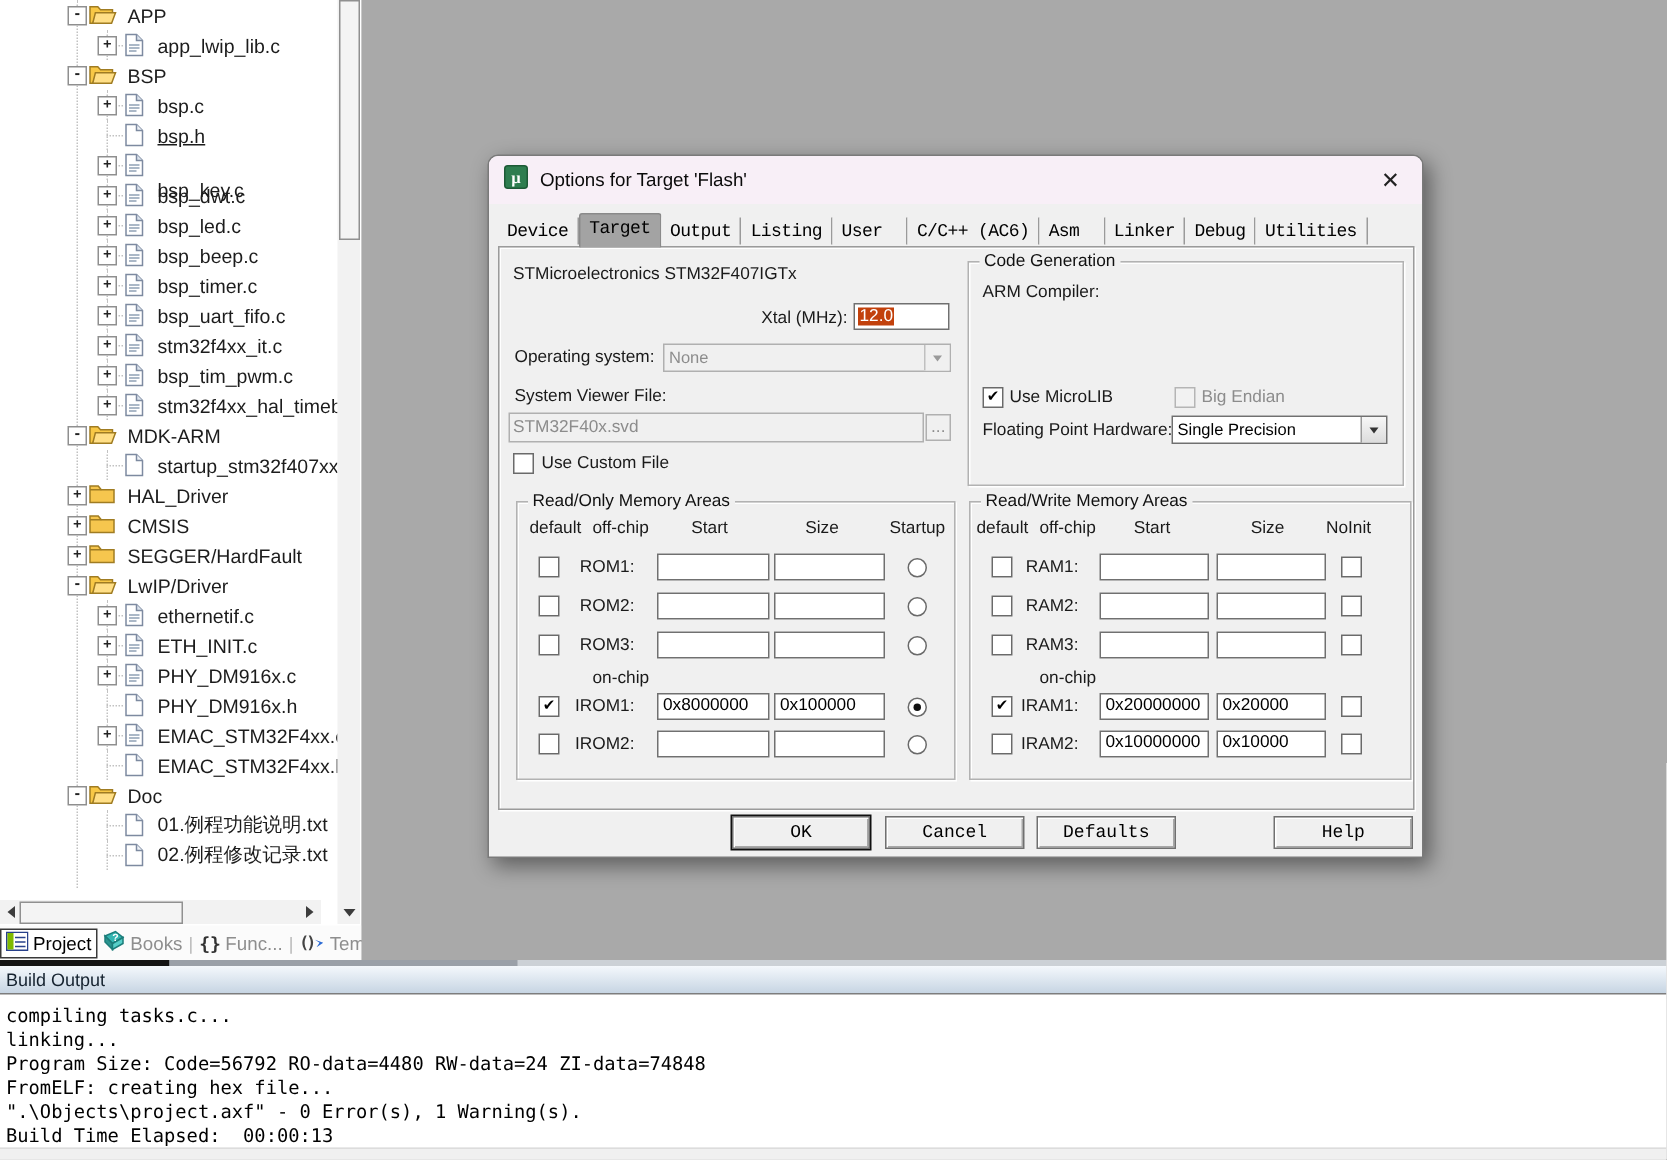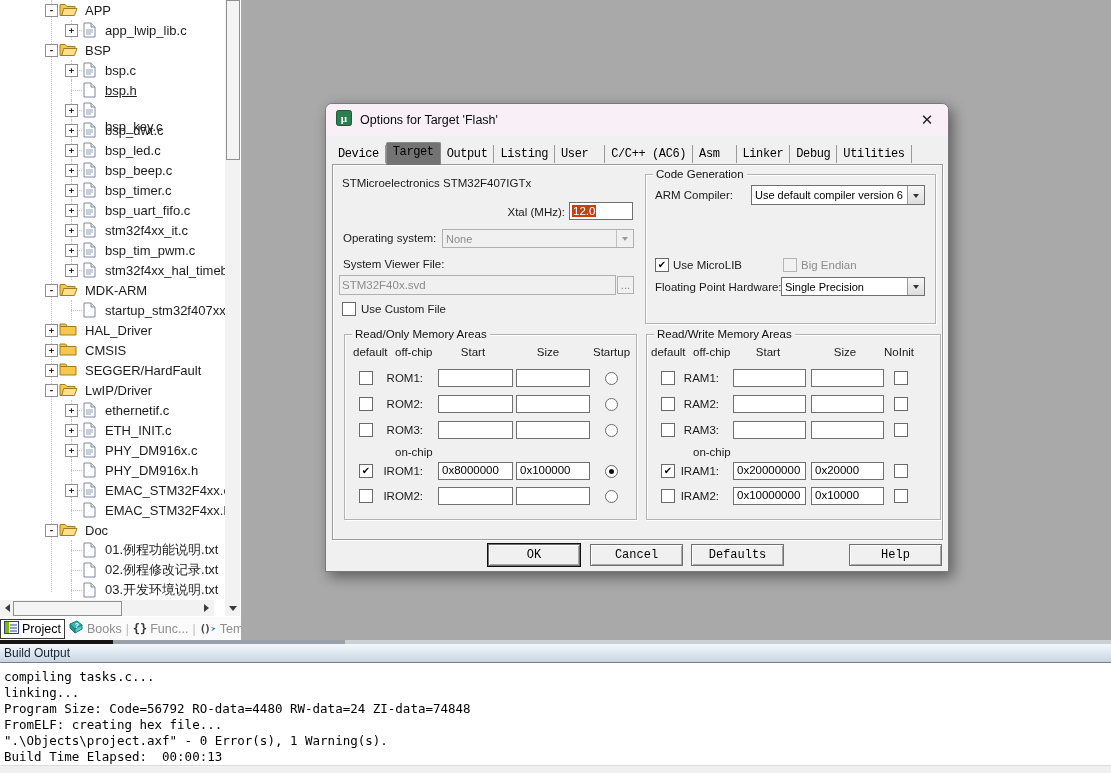--- a/index.html
+++ b/index.html
@@ -45,21 +45,21 @@
   #dialog{position:absolute;left:325px;top:103px;width:622px;height:467px;background:#f0f0f0;
           border:1px solid #7a7a7a;border-radius:7px 7px 0 0;box-shadow:4px 5px 14px rgba(0,0,0,.45);z-index:10;}
   #dlg-titlebar{position:absolute;left:0;top:0;right:0;height:32px;background:#f8eff7;border-radius:6px 6px 0 0;
                 display:flex;align-items:center;padding:0 10px;box-sizing:border-box;}
   #dlg-title{font-size:12.5px;color:#0a0a0a;margin-left:8px;}
   #dlg-close{margin-left:auto;font-size:15px;color:#222;width:22px;text-align:center;cursor:default;}
   #dlg-tabs{position:absolute;left:6px;top:39px;height:21px;display:flex;align-items:flex-end;z-index:3;}
   .dtab{height:16px;padding:1px 6px 1px 6px;font:12px/16px "Liberation Mono","DejaVu Sans Mono",monospace;
         letter-spacing:-0.4px;color:#000;border-right:1px solid #9a9a9a;background:#f0f0f0;margin-bottom:1px;}
   .dtab:nth-child(5){padding-right:16px;} .dtab:nth-child(7){padding-right:16px;}
-  .dtab.active{border:1px solid #8a8a8a;border-bottom:none;height:20px;margin-bottom:-1px;background:#737373;
+  .dtab.active{border:1px solid #8a8a8a;border-bottom:none;height:20px;margin-bottom:-1px;background:#a3a3a3;
                border-radius:2px 2px 0 0;}
   #dlg-frame{position:absolute;left:6px;top:60px;width:609px;height:374px;border:1px solid #9b9b9b;background:#f0f0f0;
              box-shadow:inset 1px 1px 0 #ffffff,1px 1px 0 #ffffff;}
   .dlabel{position:absolute;font-size:11.5px;color:#1a1a1a;white-space:nowrap;}
   .dlabel.gray{color:#8c8c8c;}
   .tbox{position:absolute;background:#fff;border:1px solid #707070;font-size:11.5px;color:#000;
         display:flex;align-items:center;padding:0 2px;box-sizing:border-box;}
   .tbox.disabled{background:#f0f0f0;border-color:#b0b0b0;color:#8c8c8c;}
   .sel{background:#c2410c;color:#fff;padding:0 1px;}
   .combo{position:absolute;background:#fff;border:1px solid #707070;box-sizing:border-box;display:flex;align-items:center;}
@@ -445,29 +445,20 @@
         </div>
         <div class="trow" style="top: 560px;">
           <div class="vstub" style="left: 71px; top: 0px; height: 20px;"></div>
           <div class="stub" style="left: 71px; top: 10px; width: 11px;"></div>
           <span class="ticon" style="left: 83px;"><svg width="13" height="16" viewBox="0 0 13 16">
               <path d="M1 1h7l4 4v10H1z" fill="#fff" stroke="#7d8aa0"></path>
               <path d="M8 1v4h4" fill="#eef2f7" stroke="#7d8aa0"></path>
             </svg></span>
           <span class="tlabel" style="margin-left: 105px;">02.例程修改记录.txt</span>
         </div>
-        <div class="trow" style="top: 580px;">
-          <div class="vstub" style="left: 71px; top: 0px; height: 20px;"></div>
-          <div class="stub" style="left: 71px; top: 10px; width: 11px;"></div>
-          <span class="ticon" style="left: 83px;"><svg width="13" height="16" viewBox="0 0 13 16">
-              <path d="M1 1h7l4 4v10H1z" fill="#fff" stroke="#7d8aa0"></path>
-              <path d="M8 1v4h4" fill="#eef2f7" stroke="#7d8aa0"></path>
-            </svg></span>
-          <span class="tlabel" style="margin-left: 105px;">03.开发环境说明.txt</span>
-        </div>
       </div>
     <div id="tree-vscroll" class="sb">
       <div id="vthumb"></div>
     </div>
     <div id="vdown" class="sb">
         <div class="tri-d"></div>
       </div>
     <div id="tree-hscroll" class="sb">
       <div class="sbtn" style="left:0">
           <div class="tri-l"></div>
@@ -560,26 +551,20 @@
           <span>STM32F40x.svd</span>
         </div>
       <div class="tbox disabled" style="left:284px;top:111px;width:17px;height:18px;justify-content:center">...</div>
 
       <div class="cb" style="left:9px;top:137px"></div>
       <div class="dlabel" style="left:28px;top:138px">Use Custom File</div>
 
       <div class="group" style="left:312px;top:9px;width:289px;height:148px">
         <span class="gtitle">Code Generation</span>
         <div class="dlabel" style="left:9px;top:14px">ARM Compiler:</div>
-        <div class="combo" style="left:105px;top:10px;width:174px;height:20px">
-          <span class="cval">Use default compiler version 6</span>
-          <span class="cbtn">
-              <span class="carr"></span>
-            </span>
-        </div>
         <div class="cb checked" style="left:9px;top:83px">✔</div>
         <div class="dlabel" style="left:27px;top:84px">Use MicroLIB</div>
         <div class="cb disabled" style="left:137px;top:83px"></div>
         <div class="dlabel gray" style="left:155px;top:84px">Big Endian</div>
         <div class="dlabel" style="left:9px;top:106px">Floating Point Hardware:</div>
         <div class="combo" style="left:135px;top:102px;width:144px;height:19px">
           <span class="cval">Single Precision</span>
           <span class="cbtn">
               <span class="carr"></span>
             </span>

